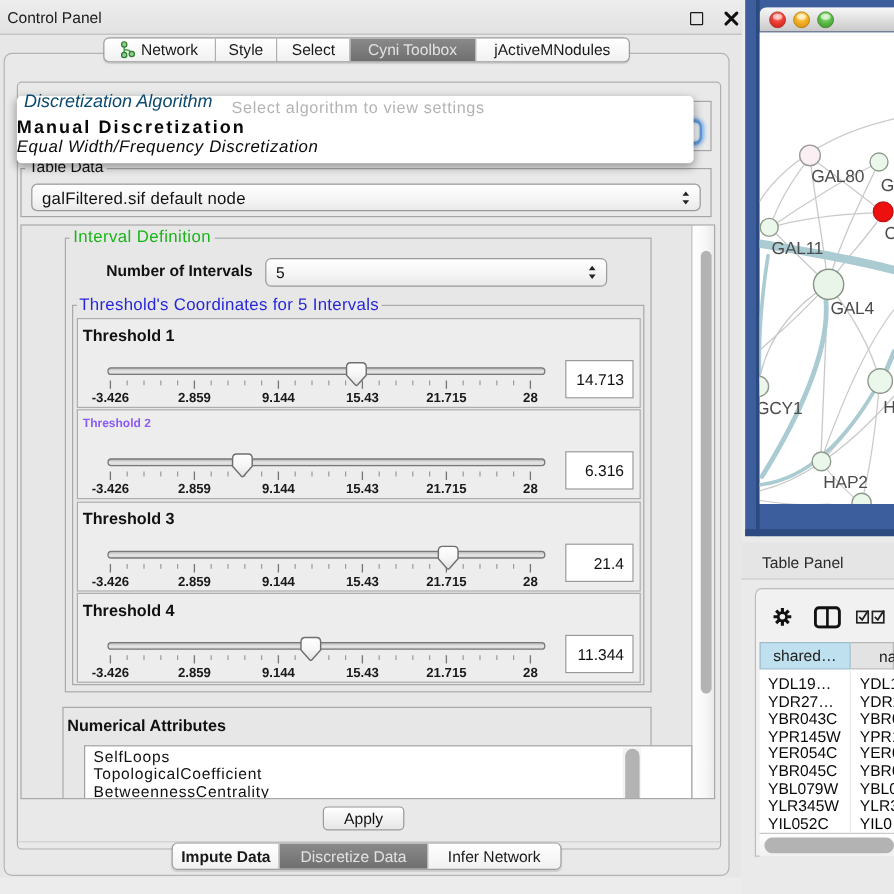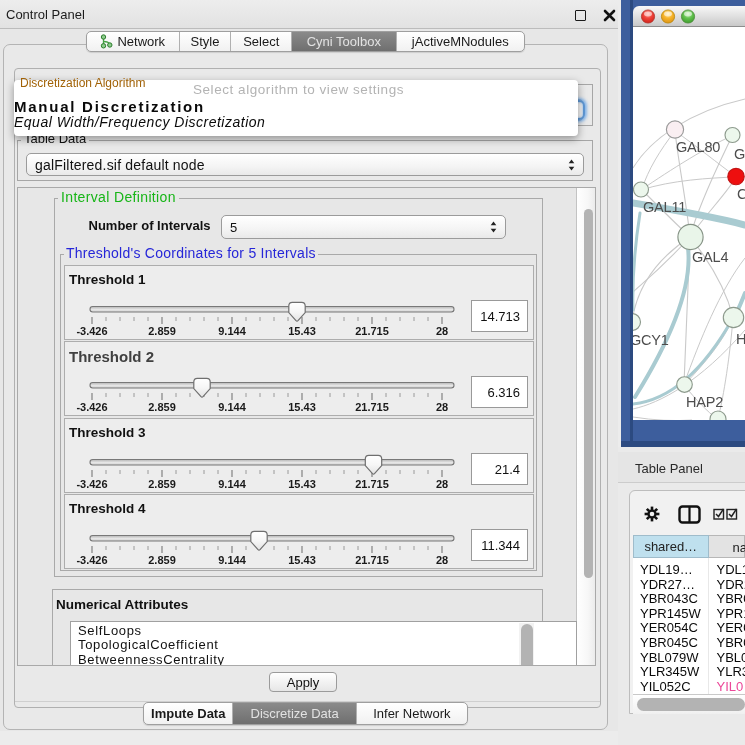--- a/index.html
+++ b/index.html
@@ -39,21 +39,21 @@
         <span style="white-space:nowrap;">Cyni Toolbox</span>
       </div>
       <div style="width:129px;height:100%;display:flex;align-items:center;justify-content:center;font-size:13px;box-sizing:border-box;border-left:1px solid #b0b0b0;color:#1a1a1a;">
         <span style="white-space:nowrap;">jActiveMNodules</span>
       </div>
     </div>
 <div class="abs" style="left:17px;top:84px;width:576px;height:42px;border:1px solid #a6a6a6;box-sizing:border-box;"></div>
 <div class="abs" style="left:26px;top:99px;width:558px;height:22px;background:#fff;border:1px solid #9b9b9b;border-radius:5px;box-sizing:border-box;"></div>
 <div class="abs" style="left:566px;top:100px;width:19px;height:20px;background:#f2f2f2;border:2.5px solid #5e97d4;border-radius:6px;box-sizing:border-box;box-shadow:0 0 3px 2px rgba(110,170,235,0.8),inset 0 0 2px 0.5px rgba(110,170,235,0.6);"></div>
 <div class="abs" style="left:14px;top:80px;width:564px;height:56px;background:#fff;border-radius:4px;box-shadow:0 3px 8px rgba(0,0,0,0.38);z-index:6;"></div>
-<div class="abs" style="left:20px;top:75.5px;font-size:12px;color:#a16207;z-index:7;">Discretization Algorithm</div>
+<div class="abs" style="left:20px;top:75.5px;font-size:15px;color:#0c4a6e;z-index:7;font-style:italic;">Discretization Algorithm</div>
 <div class="abs" style="left:14px;top:97.5px;font-size:15px;letter-spacing:1.75px;font-weight:bold;color:#0a0a0a;z-index:7;">Manual Discretization</div>
 <div class="abs" style="left:193px;top:81.5px;font-size:13.5px;letter-spacing:0.55px;color:#b3b3b3;z-index:7;">Select algorithm to view settings</div>
 <div class="abs" style="left:14px;top:113.5px;font-size:14px;letter-spacing:0.5px;color:#0a0a0a;z-index:7;font-style:italic;">Equal Width/Frequency Discretization</div>
 <div class="abs" style="left:17px;top:140px;width:576px;height:41px;border:1px solid #a6a6a6;box-sizing:border-box;"></div>
 <div class="abs" style="left:21px;top:131px;font-size:13px;color:#111;background:#e9e9e9;padding:0 3px;">Table Data</div>
 <div style="position:absolute;left:26px;top:153px;width:558px;height:23px;background:linear-gradient(#ffffff,#f4f4f4 60%,#e9e9e9);border:1px solid #9b9b9b;border-radius:5px;box-sizing:border-box;">
 <div style="position:absolute;left:8px;top:50%;transform:translateY(-50%);font-size:14px;color:#111;white-space:nowrap;"><span style="letter-spacing:0.2px">galFiltered.sif default node</span></div>
 <svg width="7" height="12" style="position:absolute;right:8px;top:50%;transform:translateY(-50%);">
         <path d="M3.5 0.5 L6.3 4.2 L0.7 4.2 Z" fill="#222"></path>
         <path d="M3.5 11.5 L6.3 7.8 L0.7 7.8 Z" fill="#222"></path>
@@ -125,21 +125,21 @@
             <text x="377" y="69" text-anchor="middle" font-family="Liberation Sans, sans-serif" font-size="11" font-weight="bold" fill="#1a1a1a">28</text>
             <g transform="translate(232.0,0)">
 <path d="M -8.2 40 Q -8.2 36.3 -4.7 36.3 L 4.7 36.3 Q 8.2 36.3 8.2 40 L 8.2 46.6 L 1 54.7 Q 0 55.7 -1 54.7 L -8.2 46.6 Z" fill="url(#th)" stroke="#6f6f6f" stroke-width="1.2"></path>
 </g>
           </svg>
           <div style="position:absolute;left:406px;top:34px;width:57px;height:32px;background:#fff;border:1px solid #999;box-sizing:border-box;">
             <div style="position:absolute;right:7px;top:8px;font-size:13px;color:#111;">14.713</div>
           </div>
         </div>
 <div style="position:absolute;left:63px;top:340px;width:468px;height:73px;border:1px solid #adadad;background:#ededed;">
-          <div style="position:absolute;left:4px;top:5.5px;font-size:15px;font-weight:bold;color:#404040;">Threshold 2</div>
+          <div style="position:absolute;left:4px;top:5.5px;font-size:10px;font-weight:bold;color:#8b5cf6;">Threshold 2</div>
           <svg width="470" height="73" style="position:absolute;left:0;top:0;">
             <defs>
 <linearGradient id="tg" x1="0" y1="0" x2="0" y2="1">
 <stop offset="0" stop-color="#b4b4b4"></stop>
                 <stop offset="0.55" stop-color="#e6e6e6"></stop>
                 <stop offset="1" stop-color="#d2d2d2"></stop>
 </linearGradient>
 <linearGradient id="th" x1="0" y1="0" x2="0" y2="1">
 <stop offset="0" stop-color="#ffffff"></stop>
                 <stop offset="0.5" stop-color="#f6f6f6"></stop>
@@ -448,17 +448,17 @@
       <div style="position:absolute;left:716.5px;top:605.8px;font-size:13px;color:#0a0a0a;white-space:nowrap;">YPR1</div>
       <div style="position:absolute;left:640px;top:620.4px;font-size:13px;color:#0a0a0a;white-space:nowrap;">YER054C</div>
       <div style="position:absolute;left:716.5px;top:620.4px;font-size:13px;color:#0a0a0a;white-space:nowrap;">YER0</div>
       <div style="position:absolute;left:640px;top:635.0px;font-size:13px;color:#0a0a0a;white-space:nowrap;">YBR045C</div>
       <div style="position:absolute;left:716.5px;top:635.0px;font-size:13px;color:#0a0a0a;white-space:nowrap;">YBR0</div>
       <div style="position:absolute;left:640px;top:649.6px;font-size:13px;color:#0a0a0a;white-space:nowrap;">YBL079W</div>
       <div style="position:absolute;left:716.5px;top:649.6px;font-size:13px;color:#0a0a0a;white-space:nowrap;">YBL0</div>
       <div style="position:absolute;left:640px;top:664.2px;font-size:13px;color:#0a0a0a;white-space:nowrap;">YLR345W</div>
       <div style="position:absolute;left:716.5px;top:664.2px;font-size:13px;color:#0a0a0a;white-space:nowrap;">YLR3</div>
       <div style="position:absolute;left:640px;top:678.8px;font-size:13px;color:#0a0a0a;white-space:nowrap;">YIL052C</div>
-      <div style="position:absolute;left:716.5px;top:678.8px;font-size:13px;color:#ec4899;white-space:nowrap;">YIL0</div>
+      <div style="position:absolute;left:716.5px;top:678.8px;font-size:13px;color:#000000;white-space:nowrap;">YIL0</div>
 <div class="abs" style="left:708px;top:558px;width:1px;height:136px;background:#e8e8e8;"></div>
 </div>
   </div>
 <div class="abs" style="left:633px;top:694px;width:112px;height:20px;background:linear-gradient(#ffffff,#f0f0f0);border-top:1px solid #c9c9c9;box-sizing:border-box;"></div>
 <div class="abs" style="left:637px;top:697.5px;width:108px;height:13px;background:#b3b3b3;border-radius:6.5px;"></div>
 </body></html>

